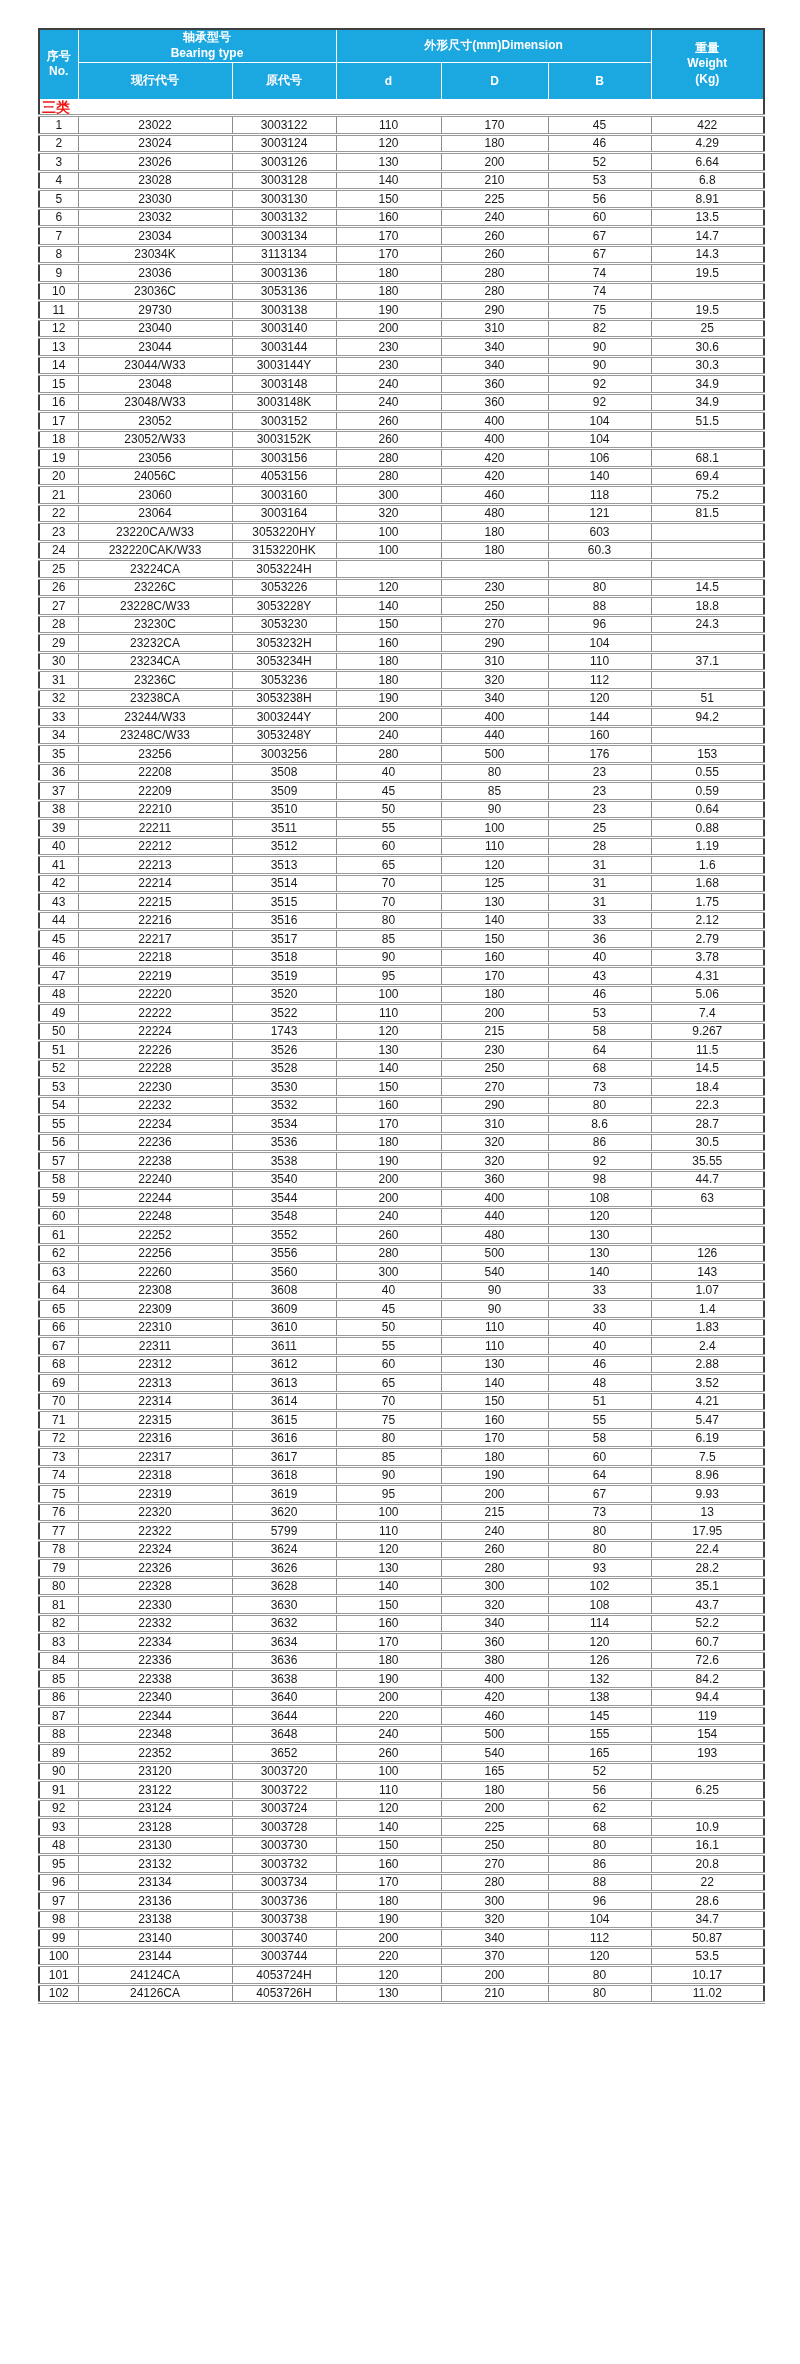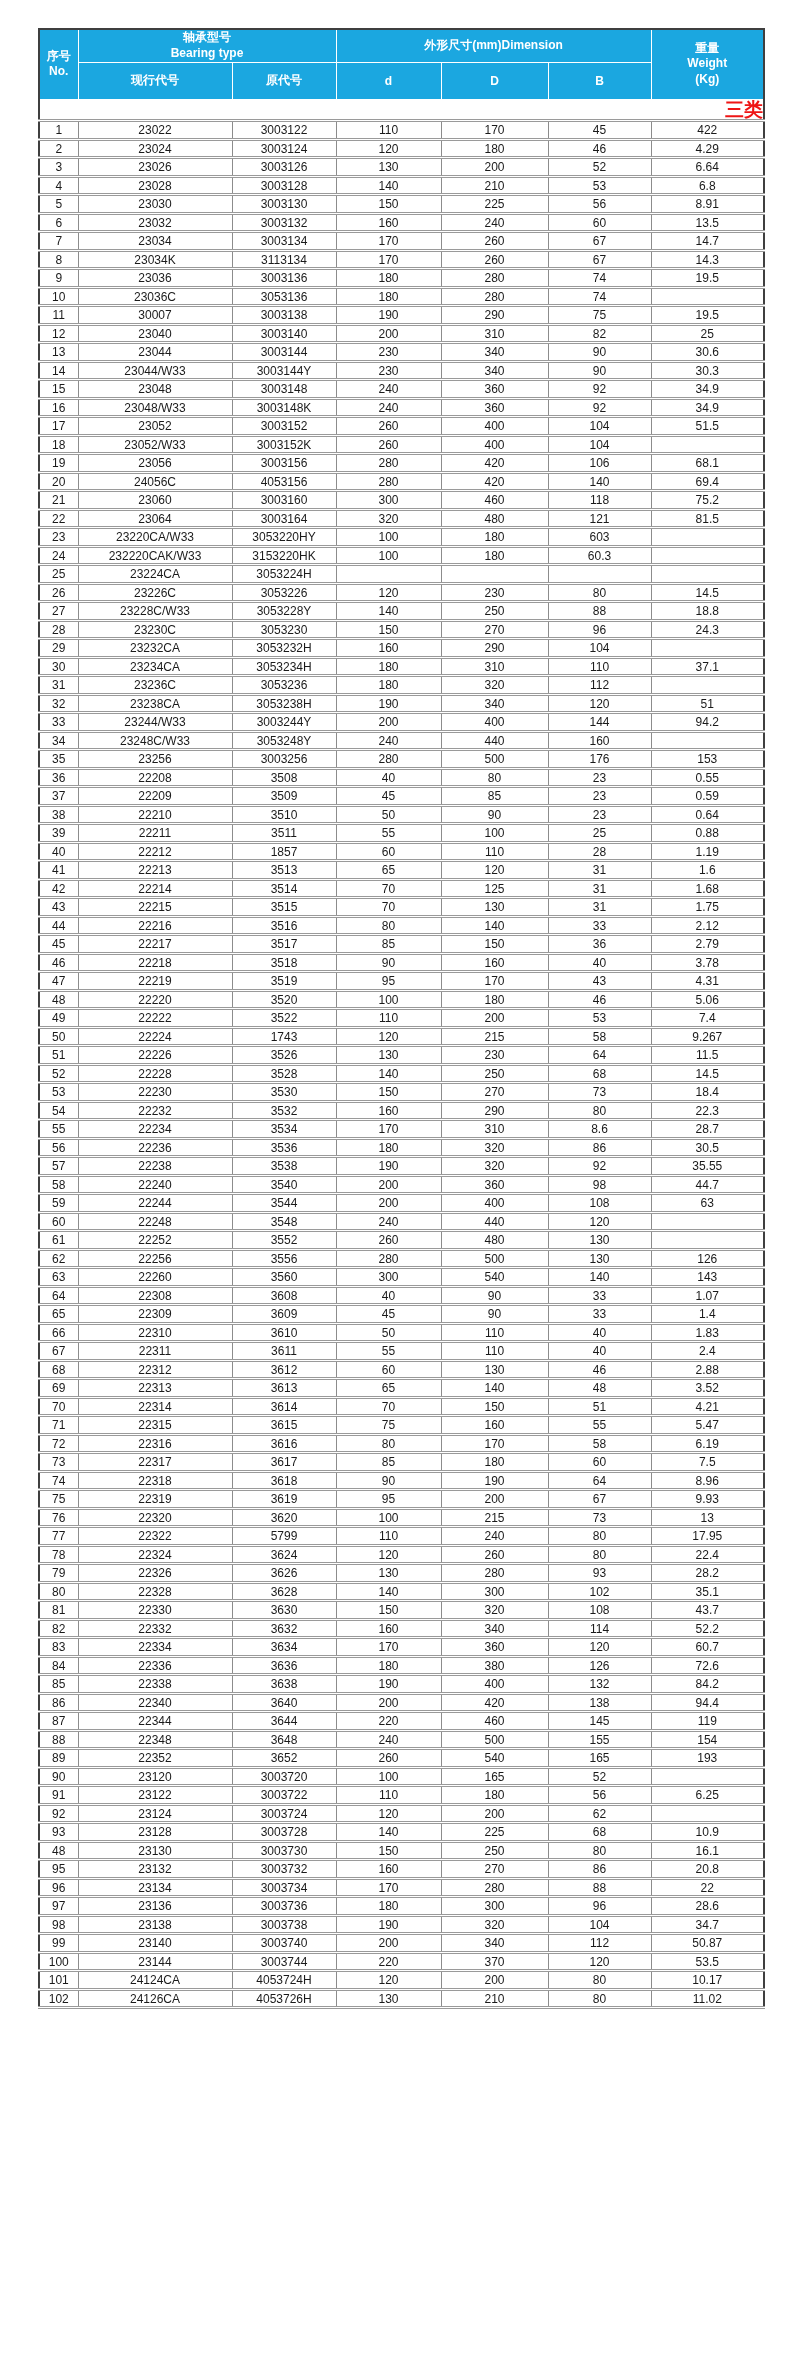--- a/index.html
+++ b/index.html
@@ -28,22 +28,22 @@
     padding: 0;
   }
   tr.h-group th { height: 33px; }
   tr.h-sub th   { height: 37px; }
   .th-line { display: block; line-height: 1.3; }
   
   tr.section-row td {
     background: #ffffff;
     color: #EE1515;
     font-weight: bold;
-    font-size: 19px;
-    text-align: right;
+    font-size: 14px;
+    text-align: left;
     height: 14px;
     padding: 0 0 0 2px;
     border: 1px solid #8c8c8c;
     border-bottom: 3px double #9a9a9a;
     line-height: 1.05;
   }
   
   tbody td {
     border: 1px solid #8c8c8c;
     border-bottom: 3px double #9a9a9a;
@@ -188,21 +188,21 @@
           <td>10</td>
           <td>23036C</td>
           <td>3053136</td>
           <td>180</td>
           <td>280</td>
           <td>74</td>
           <td></td>
         </tr>
         <tr>
           <td>11</td>
-          <td>30007</td>
+          <td>29730</td>
           <td>3003138</td>
           <td>190</td>
           <td>290</td>
           <td>75</td>
           <td>19.5</td>
         </tr>
         <tr>
           <td>12</td>
           <td>23040</td>
           <td>3003140</td>
@@ -450,21 +450,21 @@
           <td>22211</td>
           <td>3511</td>
           <td>55</td>
           <td>100</td>
           <td>25</td>
           <td>0.88</td>
         </tr>
         <tr>
           <td>40</td>
           <td>22212</td>
-          <td>1857</td>
+          <td>3512</td>
           <td>60</td>
           <td>110</td>
           <td>28</td>
           <td>1.19</td>
         </tr>
         <tr>
           <td>41</td>
           <td>22213</td>
           <td>3513</td>
           <td>65</td>

